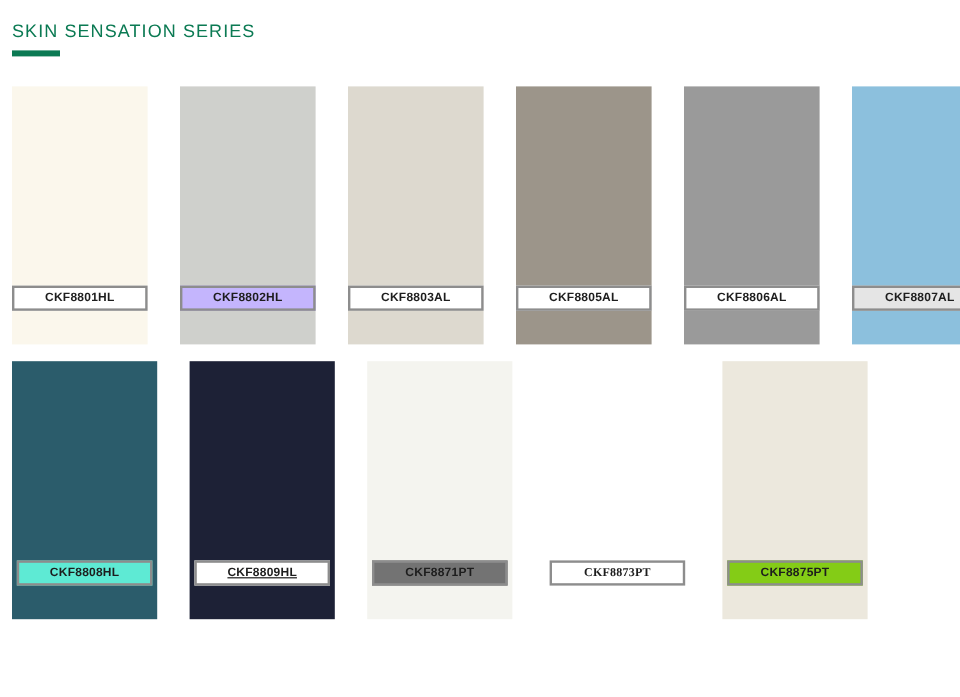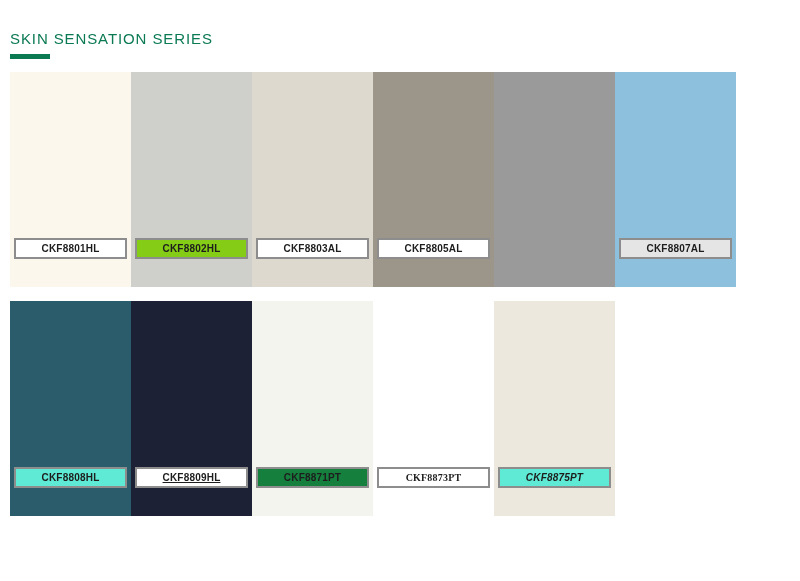--- a/index.html
+++ b/index.html
@@ -13,21 +13,21 @@
     position: relative;
     overflow: hidden;
     font-family: "Liberation Sans", sans-serif;
     -webkit-font-smoothing: antialiased;
   }
 
   
   #header {
     position: absolute;
     left: 10px;
-    top: 30px;
+    top: 18px;
     width: 600px;
   }
   #series-title {
     font-family: "Liberation Sans", sans-serif;
     font-size: 15px;
     font-weight: 500;
     letter-spacing: 0.9px;
     color: #0b7a53;
     line-height: 18px;
     white-space: nowrap;
@@ -41,21 +41,21 @@
 
   
   #palette-grid {
     position: absolute;
     left: 10px;
     top: 72px;
     width: 780px;
   }
   .palette-row {
     display: flex;
-    gap: 0;
+    gap: 27px;
     margin-bottom: 14px;
   }
   .swatch-card {
     position: relative;
     width: 121px;
     height: 215px;
     box-sizing: border-box;
     display: flex;
     align-items: flex-end;
     justify-content: center;
@@ -101,38 +101,41 @@
 <div id="palette-grid">
     <div class="palette-row">
       <div class="swatch-card">
         <div class="swatch-color" style="background: rgb(251, 247, 236);"></div>
         <div class="swatch-label" style="border-color: rgb(141, 141, 141); background: rgb(255, 255, 255);">
           <span class="swatch-code" style="color: rgb(29, 29, 29);">CKF8801HL</span>
         </div>
       </div>
       <div class="swatch-card">
         <div class="swatch-color" style="background: rgb(207, 208, 204);"></div>
-        <div class="swatch-label" style="border-color: rgb(141, 141, 141); background: #84cc16;">
+        <div class="swatch-label" style="border-color: rgb(141, 141, 141); background: #c4b5fd;">
           <span class="swatch-code" style="color: rgb(29, 29, 29);">CKF8802HL</span>
         </div>
       </div>
       <div class="swatch-card">
         <div class="swatch-color" style="background: rgb(221, 217, 207);"></div>
         <div class="swatch-label" style="border-color: rgb(141, 141, 141); background: rgb(255, 255, 255);">
           <span class="swatch-code" style="color: rgb(29, 29, 29);">CKF8803AL</span>
         </div>
       </div>
       <div class="swatch-card">
         <div class="swatch-color" style="background: rgb(156, 149, 138);"></div>
         <div class="swatch-label" style="border-color: rgb(141, 141, 141); background: rgb(255, 255, 255);">
           <span class="swatch-code" style="color: rgb(29, 29, 29);">CKF8805AL</span>
         </div>
       </div>
       <div class="swatch-card">
         <div class="swatch-color" style="background: rgb(154, 154, 154);"></div>
+        <div class="swatch-label" style="border-color: rgb(141, 141, 141); background: rgb(255, 255, 255);">
+          <span class="swatch-code" style="color: rgb(29, 29, 29);">CKF8806AL</span>
+        </div>
       </div>
       <div class="swatch-card">
         <div class="swatch-color" style="background: rgb(140, 192, 221);"></div>
         <div class="swatch-label" style="border-color: rgb(141, 141, 141); background: #e5e5e5;">
           <span class="swatch-code" style="color: rgb(29, 29, 29);">CKF8807AL</span>
         </div>
       </div>
     </div>
     <div class="palette-row">
       <div class="swatch-card">
@@ -142,30 +145,30 @@
         </div>
       </div>
       <div class="swatch-card">
         <div class="swatch-color" style="background: rgb(29, 33, 54);"></div>
         <div class="swatch-label" style="border-color: rgb(141, 141, 141); background: rgb(255, 255, 255);">
           <span class="swatch-code" style="color: rgb(29, 29, 29); text-decoration: underline;">CKF8809HL</span>
         </div>
       </div>
       <div class="swatch-card">
         <div class="swatch-color" style="background: rgb(244, 244, 239);"></div>
-        <div class="swatch-label" style="border-color: rgb(141, 141, 141); background: #15803d;">
+        <div class="swatch-label" style="border-color: rgb(141, 141, 141); background: #737373;">
           <span class="swatch-code" style="color: rgb(29, 29, 29);">CKF8871PT</span>
         </div>
       </div>
       <div class="swatch-card">
         <div class="swatch-color" style="background: rgb(255, 255, 255);"></div>
         <div class="swatch-label" style="border-color: rgb(141, 141, 141); background: rgb(255, 255, 255);">
           <span class="swatch-code" style="color: rgb(29, 29, 29); font-family: Liberation Serif, serif;">CKF8873PT</span>
         </div>
       </div>
       <div class="swatch-card">
         <div class="swatch-color" style="background: rgb(236, 232, 221);"></div>
-        <div class="swatch-label" style="border-color: rgb(141, 141, 141); background: #5eead4; font-style: italic;">
+        <div class="swatch-label" style="border-color: rgb(141, 141, 141); background: #84cc16;">
           <span class="swatch-code" style="color: rgb(29, 29, 29);">CKF8875PT</span>
         </div>
       </div>
     </div>
   </div>
 
 </body></html>

